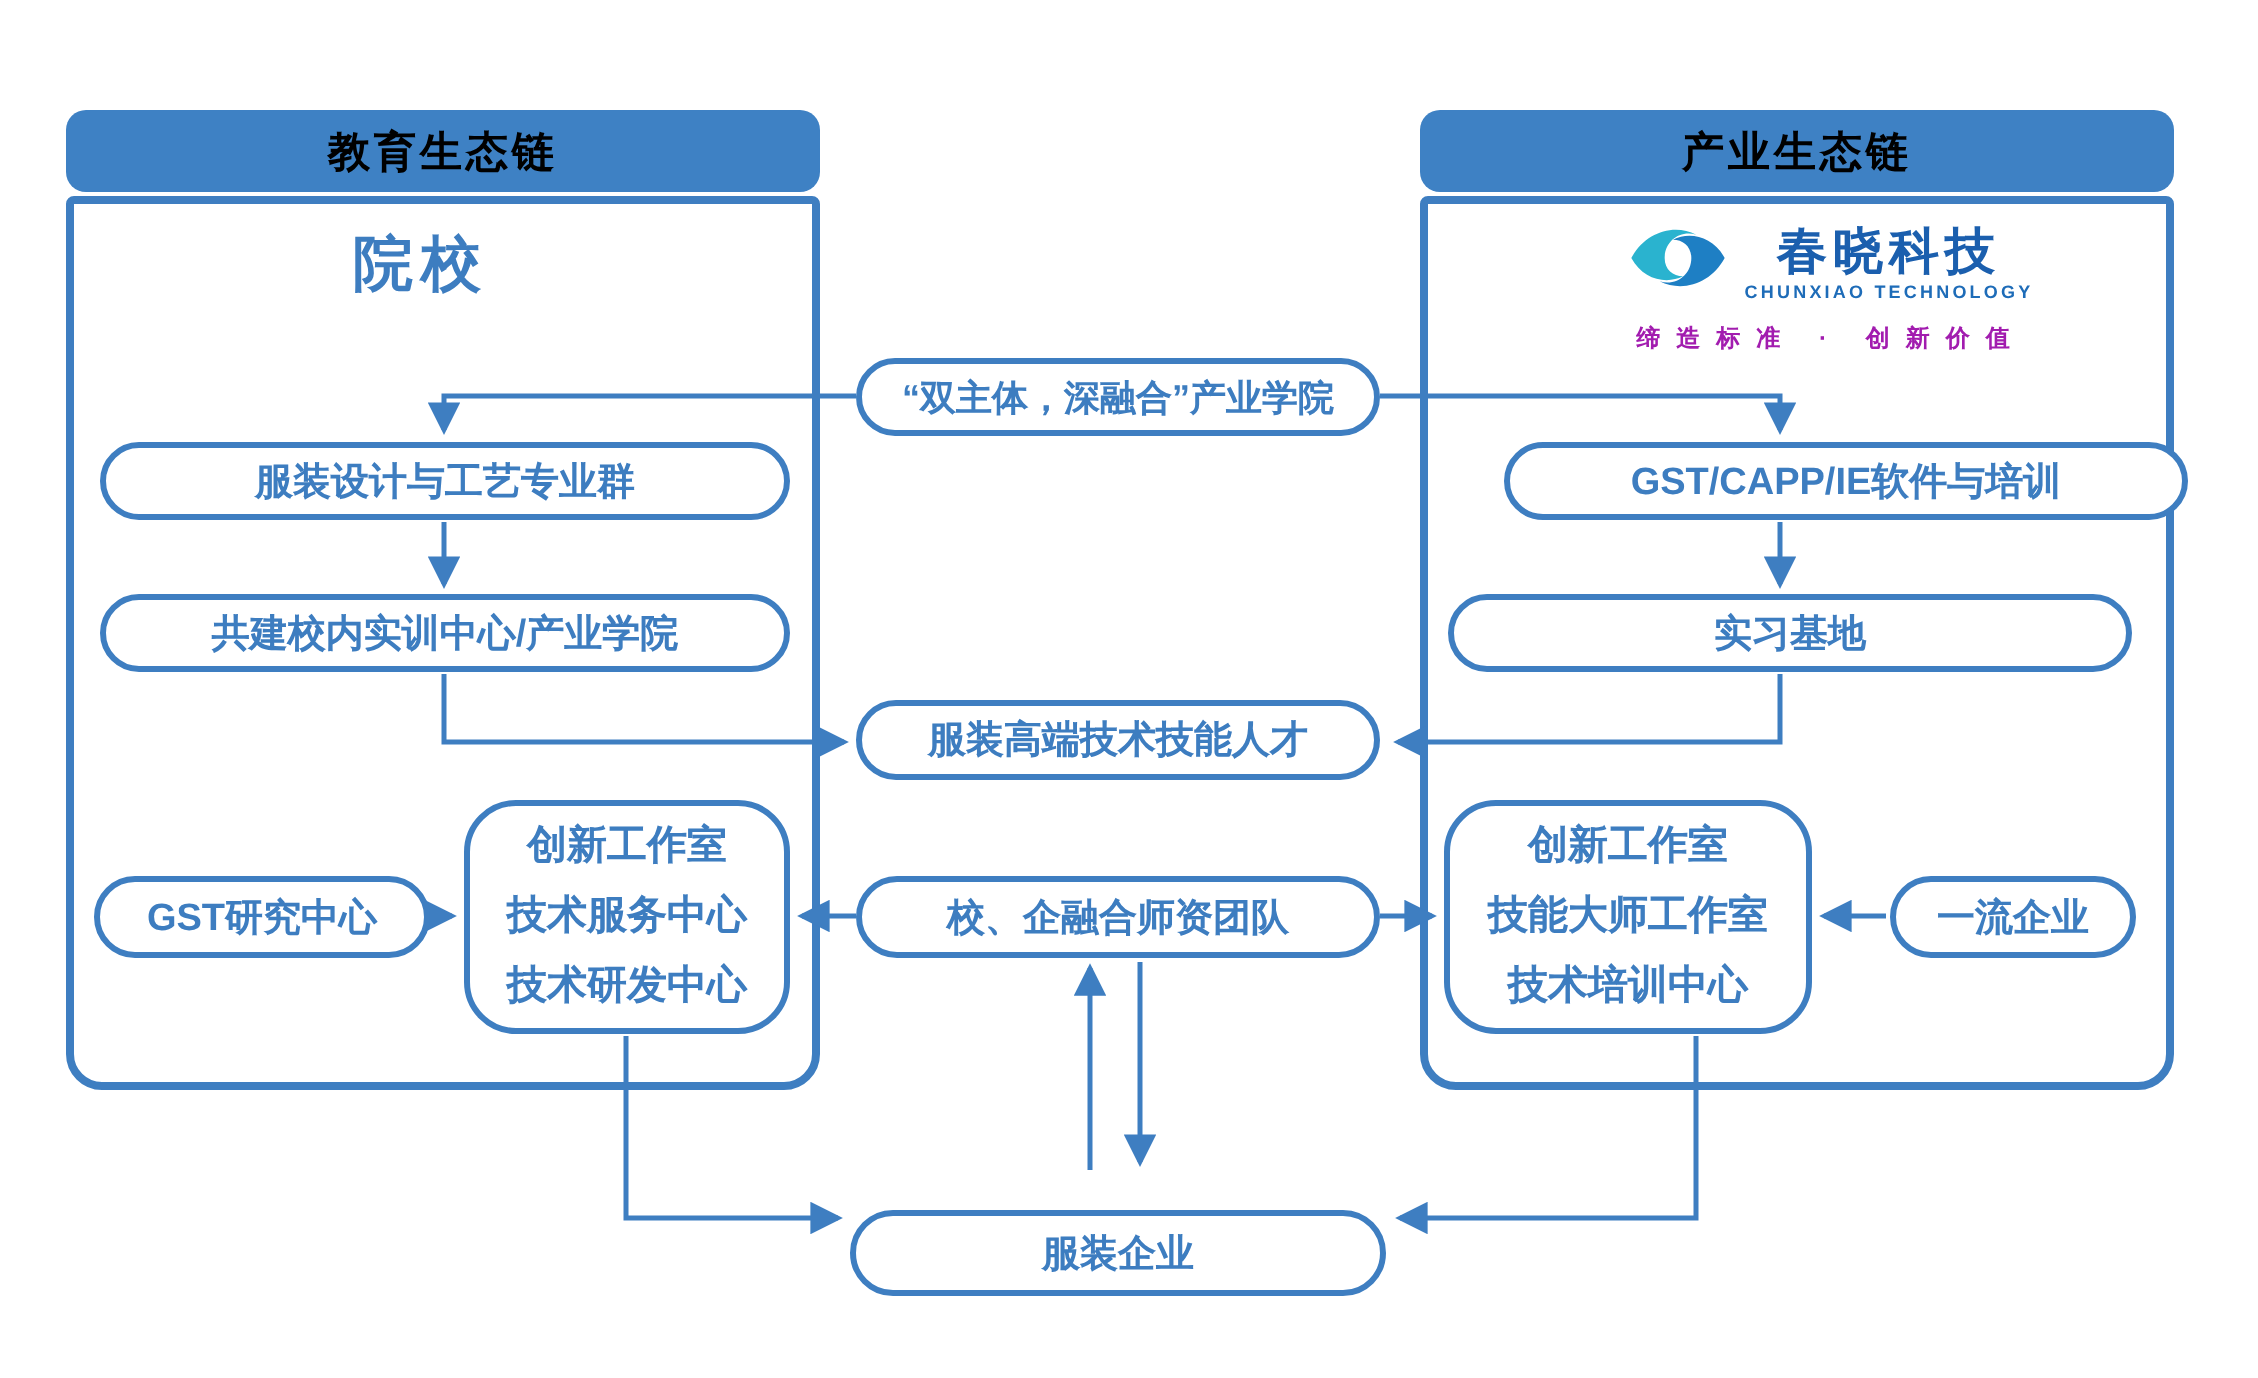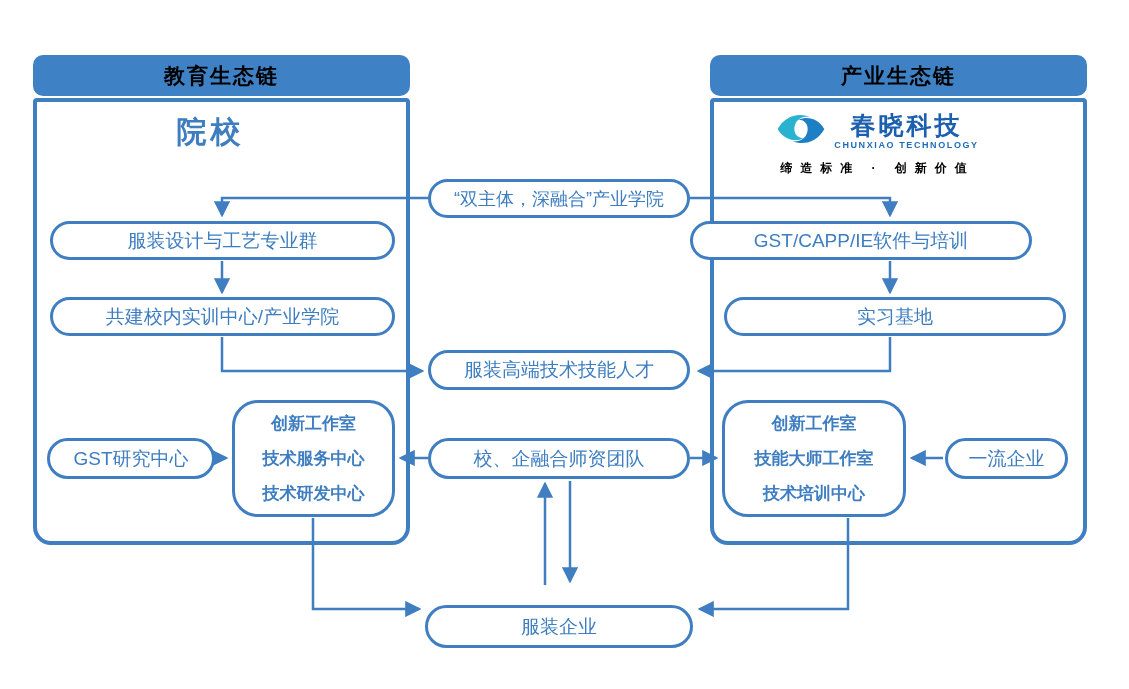--- a/index.html
+++ b/index.html
@@ -12,38 +12,38 @@
     letter-spacing:2px;}
   .panel-body{position:absolute;background:#ffffff;border:4px solid #3e7ec1;
     border-radius:4px 4px 18px 18px;box-sizing:border-box;}
   .hdr-left{left:33px;top:55px;width:377px;}
   .body-left{left:33px;top:98px;width:377px;height:447px;}
   .hdr-right{left:710px;top:55px;width:377px;}
   .body-right{left:710px;top:98px;width:377px;height:447px;}
 
   
   .pill{position:absolute;box-sizing:border-box;border:3px solid #3e7ec1;border-radius:22px;
-    background:#ffffff;color:#3d7dc0;font-weight:normal;font-size:19px;
+    background:#ffffff;color:#3d7dc0;font-weight:bold;font-size:19px;
     display:flex;align-items:center;justify-content:center;white-space:nowrap;z-index:3;}
   .bigbox{position:absolute;box-sizing:border-box;border:3px solid #3e7ec1;border-radius:26px;
-    background:#ffffff;color:#3d7dc0;font-weight:bold;font-size:17px;
+    background:#ffffff;color:#3d7dc0;font-weight:bold;font-size:20px;
     display:flex;flex-direction:column;align-items:center;justify-content:center;
     line-height:35px;white-space:nowrap;z-index:3;}
 
   .college-title{position:absolute;left:22px;top:112px;width:377px;text-align:center;
     color:#3d7dc0;font-weight:bold;font-size:30px;letter-spacing:4px;}
 
   
   .logo-wrap{position:absolute;left:710px;top:110px;width:335px;display:flex;
-    flex-direction:column;align-items:center;}
+    flex-direction:column;align-items:center;padding-left:38px;}
   .logo-row{display:flex;align-items:center;gap:8px;}
   .logo-txt{display:flex;flex-direction:column;align-items:center;}
   .logo-name{color:#1b5fae;font-weight:bold;font-size:25px;letter-spacing:3px;line-height:26px;}
   .logo-sub{color:#1e6cb8;font-weight:bold;font-size:9px;letter-spacing:1.6px;margin-top:2px;}
-  .logo-tagline{color:#000000;font-weight:bold;font-size:12px;letter-spacing:8px;margin-top:8px;}
+  .logo-tagline{color:#a21caf;font-weight:bold;font-size:12px;letter-spacing:8px;margin-top:8px;}
 
   
   .wires{position:absolute;left:0;top:0;z-index:2;pointer-events:none;}
   .conn{fill:none;stroke:#3e7ec1;stroke-width:2.5;marker-end:url(#arr);}
 </style>
 </head>
 <body>
 
 <div class="canvas">
 
@@ -97,21 +97,21 @@
         </svg>
       </span>
       <span class="logo-txt">
         <span class="logo-name">春晓科技</span>
         <span class="logo-sub">CHUNXIAO TECHNOLOGY</span>
       </span>
     </div>
     <div class="logo-tagline">缔造标准 · 创新价值</div>
   </div>
 
-  <div class="pill" style="left:690px;top:221px;width:342px;height:39px;text-align:right;">GST/CAPP/IE软件与培训</div>
+  <div class="pill" style="left:752px;top:221px;width:342px;height:39px;text-align:right;">GST/CAPP/IE软件与培训</div>
 
   <div class="pill" style="left:724px;top:297px;width:342px;height:39px;">实习基地</div>
 
   <div class="bigbox" style="left:722px;top:400px;width:184px;height:117px;">
     <div>创新工作室</div>
     <div>技能大师工作室</div>
     <div>技术培训中心</div>
   </div>
 
   <div class="pill" style="left:945px;top:438px;width:123px;height:41px;">一流企业</div>

